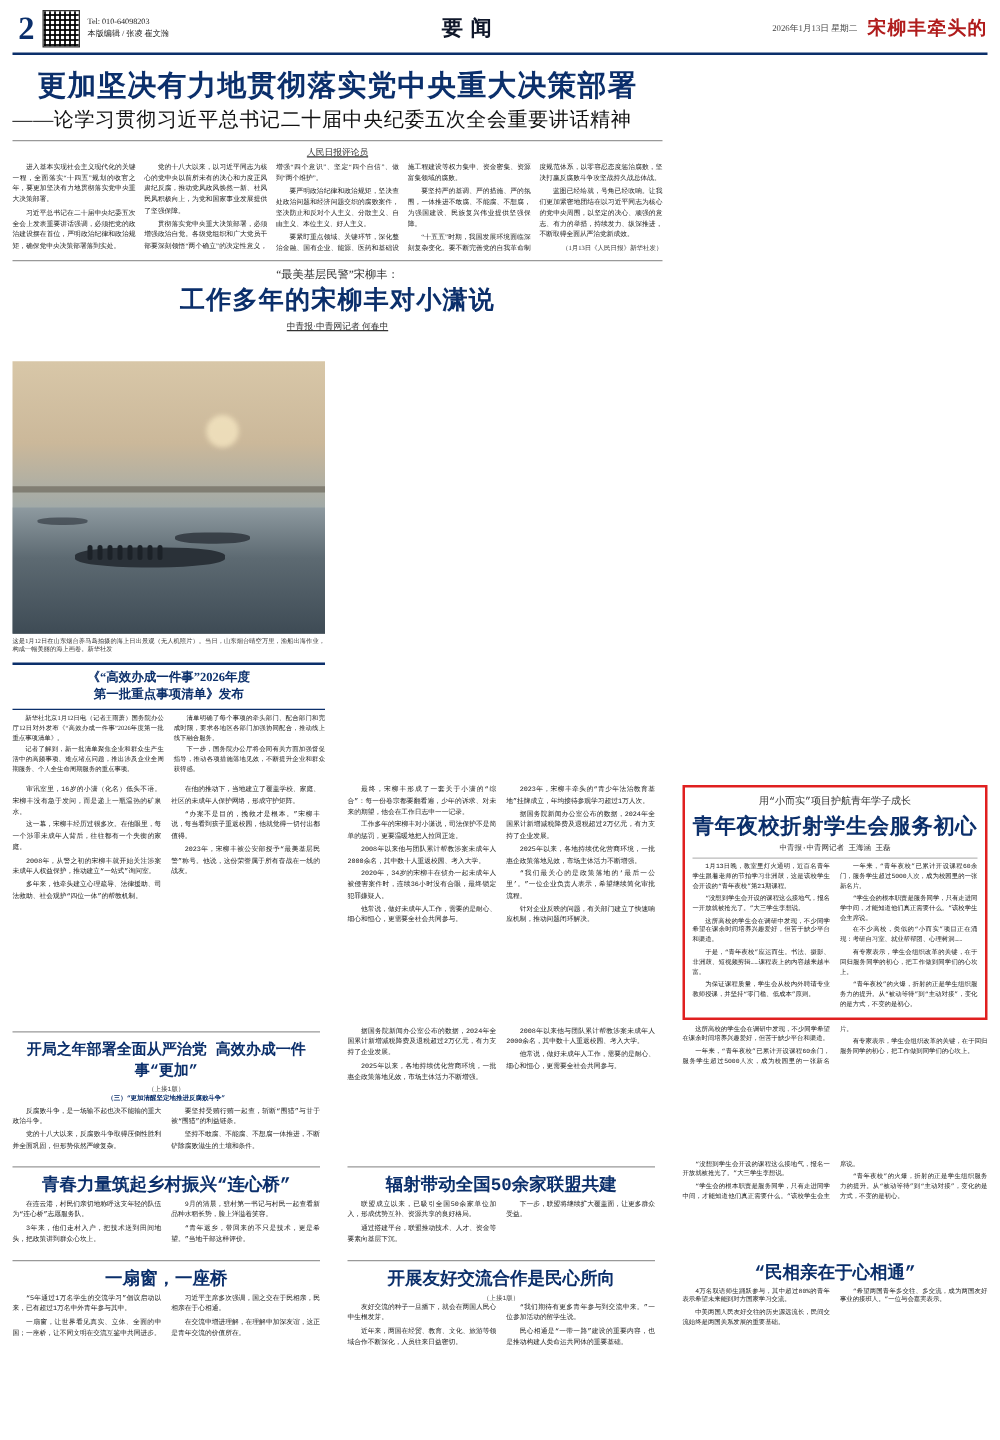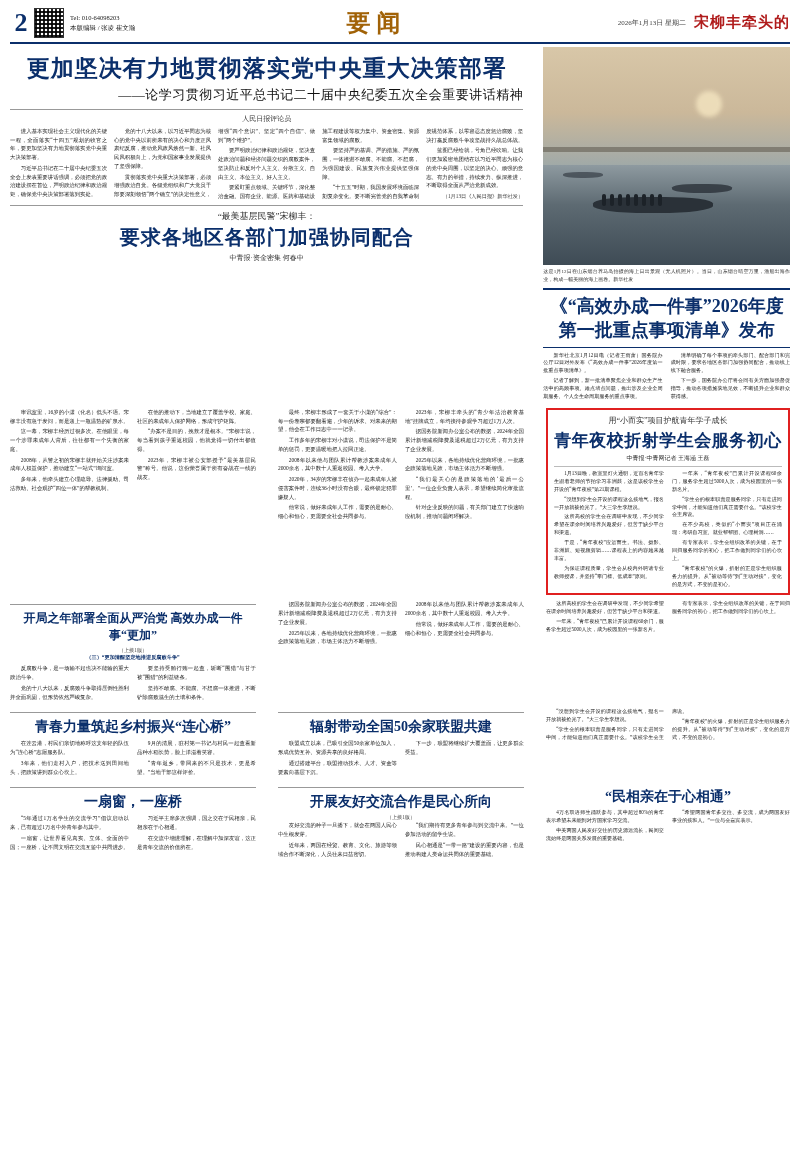--- a/index.html
+++ b/index.html
@@ -33,60 +33,60 @@
     width: 30px; height: 30px; margin-left: 2px;
     background:
       repeating-linear-gradient(0deg,#222 0 2px,#fff 2px 4px),
       repeating-linear-gradient(90deg,#222 0 2px,#fff 2px 4px);
     background-blend-mode: multiply;
     border: 1px solid #333;
   }
   .mast-meta { margin-left: 6px; font-size: 6.5px; line-height: 1.45; color: #222; }
   .mast-title {
     flex: 1; text-align: center;
-    font-size: 24px; font-weight: bold; letter-spacing: 6px; color: #a16207;
+    font-size: 17px; font-weight: bold; letter-spacing: 6px; color: #0f172a;
     font-family: "Liberation Serif", serif;
   }
   .mast-date { font-size: 7px; color: #444; margin-right: 8px; white-space: nowrap; }
   .mast-logo {
     font-size: 15px; font-weight: bold; color: #b01c1c; letter-spacing: 1px;
     white-space: nowrap;
   }
 
   
   .rule { border-top: 1px solid #999; margin: 4px 0; }
   .rule-thin { border-top: 1px solid #bbb; margin: 3px 0; }
   .hl-head {
     text-align: center; font-weight: bold; color: #0b2f6b;
     font-size: 23px; line-height: 1.25; letter-spacing: 1px;
     margin: 8px 0 2px 0;
   }
   .hl-sub {
-    text-align: right; font-size: 13px; color: #111; margin-bottom: 5px;
+    text-align: left; font-size: 16px; color: #111; margin-bottom: 5px;
     letter-spacing: .5px;
   }
-  .byline { font-size: 7px; color: #333; text-align: center; margin: 3px 0; }
+  .byline { font-size: 7px; color: #333; text-align: center; margin: 3px 0; text-decoration: underline; }
   .kicker { text-align: center; font-size: 9px; color: #333; margin-top: 4px; }
 
   .body-col { font-size: 5.4px; line-height: 1.62; text-align: justify; color: #1a1a1a; }
   .body-col p { margin: 0 0 2px 0; text-indent: 2em; }
   .dense { font-size: 5.1px; line-height: 1.55; }
 
   .cols2 { column-count: 2; column-gap: 8px; }
   .cols5 { column-count: 5; column-gap: 7px; }
 
   .sec-title {
     font-weight: bold; color: #0b2f6b; text-align: center;
     font-size: 12px; margin: 5px 0 3px 0;
   }
   .sec-title.sm { font-size: 14px; }
   .small-note { font-size: 5.2px; color: #444; }
 
   
-  .top-wrap { display: flex; gap: 20px; margin-top: 3px; }
+  .top-wrap { display: flex; gap: 20px; margin-top: 3px; flex-direction: column; }
   .top-left { width: 520px; }
   .top-right { width: 250px; }
 
   .photo {
     width: 100%; height: 218px; position: relative; overflow: hidden;
     background: linear-gradient(#d8c7a8 0%, #cbb89a 30%, #9fa9a8 55%, #6f7d84 75%, #4d5a62 100%);
   }
   .photo .sun {
     position: absolute; left: 62%; top: 20%; width: 26px; height: 26px;
     border-radius: 50%; background: #f2e3bf; filter: blur(2px); opacity: .85;
@@ -106,36 +106,36 @@
   .photo .shore {
     position: absolute; left: 0; right: 0; top: 46%; height: 5px; background: #6d6a5e; opacity: .7;
   }
   .photo-cap { font-size: 5px; line-height: 1.5; color: #333; margin-top: 3px; text-align: justify; }
 
   .box-head {
     border-top: 2px solid #0b2f6b; border-bottom: 1px solid #0b2f6b;
     padding: 4px 0; margin-top: 5px;
   }
   .box-head h2 {
-    margin: 0; font-size: 18px; color: #0b2f6b; text-align: center; font-weight: bold; line-height: 1.35;
+    margin: 0; font-size: 10px; color: #0b2f6b; text-align: center; font-weight: bold; line-height: 1.35;
   }
 
   
   .redbox {
     border: 2px solid #e02020; padding: 5px 6px; margin-top: 0;
   }
   .redbox .rb-kicker { text-align: center; font-size: 8px; color: #333; }
   .redbox .rb-title {
     text-align: center; font-size: 17px; font-weight: bold; color: #0b2f6b;
     margin: 3px 0 2px 0; letter-spacing: .5px;
   }
   .redbox .rb-by { text-align: center; font-size: 6px; color: #333; margin-bottom: 3px; }
 
   
-  .lower { display: flex; gap: 22px; margin-top: 5px; }
+  .lower { display: flex; gap: 22px; margin-top: 5px; font-family: Liberation Mono, monospace; }
   .lcol { }
   .w1 { width: 256px; }
   .w2 { width: 256px; }
   .w3 { width: 254px; }
   .center { text-align: center; }
   .sig { text-align: right; font-size: 5.2px; color: #333; margin-top: 2px; }
 </style>
 </head>
 <body>
 
@@ -168,22 +168,22 @@
         <p>要严明政治纪律和政治规矩，坚决查处政治问题和经济问题交织的腐败案件，坚决防止和反对个人主义、分散主义、自由主义、本位主义、好人主义。</p>
         <p>要紧盯重点领域、关键环节，深化整治金融、国有企业、能源、医药和基础设施工程建设等权力集中、资金密集、资源富集领域的腐败。</p>
         <p>要坚持严的基调、严的措施、严的氛围，一体推进不敢腐、不能腐、不想腐，为强国建设、民族复兴伟业提供坚强保障。</p>
         <p>“十五五”时期，我国发展环境面临深刻复杂变化。要不断完善党的自我革命制度规范体系，以零容忍态度惩治腐败，坚决打赢反腐败斗争攻坚战持久战总体战。</p>
         <p>蓝图已经绘就，号角已经吹响。让我们更加紧密地团结在以习近平同志为核心的党中央周围，以坚定的决心、顽强的意志、有力的举措，持续发力、纵深推进，不断取得全面从严治党新成效。</p>
         <p class="sig">（1月13日《人民日报》新华社发）</p>
       </div>
 
       <div class="rule"></div>
       <div class="kicker">“最美基层民警”宋柳丰：</div>
-      <div class="hl-head" style="font-size:20px;margin-top:2px;">要求各地区各部门加强协同配合</div>
-      <div class="byline">中青报·资金密集 何春中</div>
+      <div class="hl-head" style="font-size:20px;margin-top:2px;">工作多年的宋柳丰对小潇说</div>
+      <div class="byline">中青报·中青网记者 何春中</div>
     </div>
 
     <div class="top-right">
       <div class="photo">
         <div class="sun"></div>
         <div class="shore"></div>
         <div class="water"></div>
         <div class="boat b3"></div>
         <div class="boat b2"></div>
         <div class="boat b1"></div>

